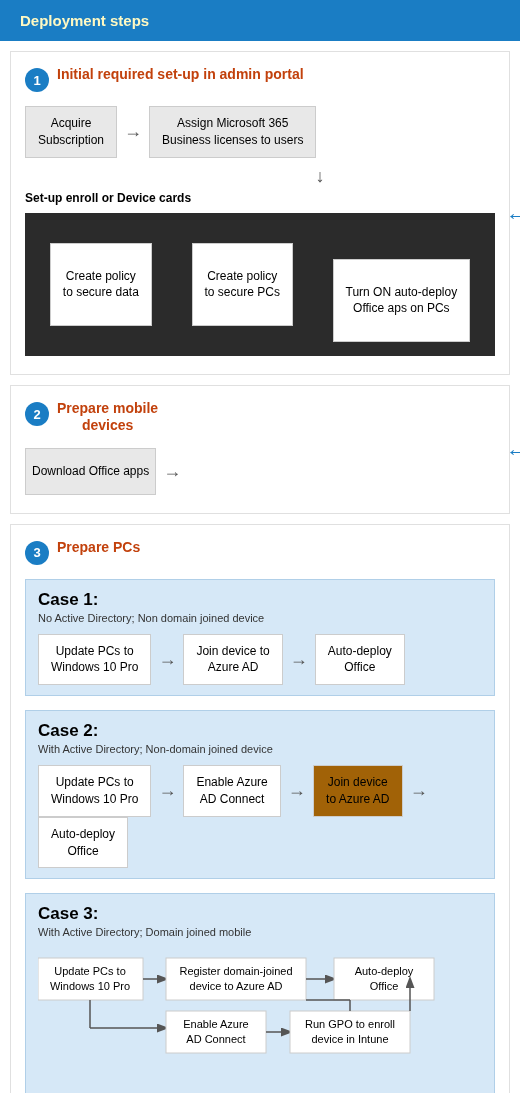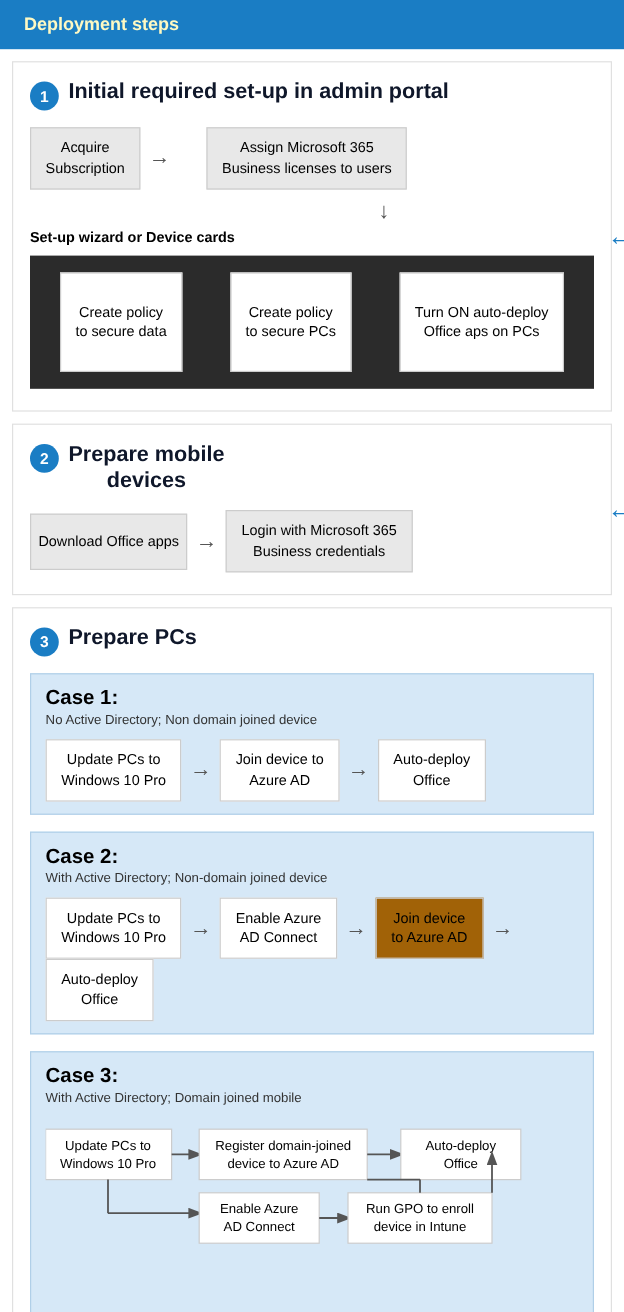--- a/index.html
+++ b/index.html
@@ -50,23 +50,23 @@
       font-weight: 700;
       display: flex;
       align-items: center;
       justify-content: center;
       flex-shrink: 0;
       margin-right: 8px;
       margin-top: 2px;
     }
 
     .section-title {
-      font-size: 18px;
+      font-size: 14px;
       font-weight: 600;
-      color: #0f172a;
+      color: #c2410c;
       line-height: 1.2;
     }
 
     
     .flow-row {
       display: flex;
       align-items: center;
       flex-wrap: wrap;
       gap: 0;
     }
@@ -182,54 +182,52 @@
     <div class="section">
       <div class="section-header">
         <div class="section-number">1</div>
         <div class="section-title">Initial required set-up in admin portal</div>
       </div>
 
       <div class="section1-top-row">
         <div class="flow-box" style="white-space:pre-line;">Acquire
 Subscription</div>
         <div class="flow-arrow">→</div>
-        <div class="flow-box" style="white-space:pre-line;margin-left:23px;">Assign Microsoft 365
+        <div class="flow-box" style="white-space:pre-line;">Assign Microsoft 365
 Business licenses to users</div>
       </div>
 
       <div class="flow-arrow-down" style="margin-left:120px;">↓</div>
 
-      <div class="setup-label">Set-up wizard or Device cards</div>
+      <div class="setup-label">Set-up enroll or Device cards</div>
 
       <div class="dark-box">
         <div class="dark-flow-box" style="white-space:pre-line;">Create policy
 to secure data</div>
         <div class="dark-flow-box" style="white-space:pre-line;">Create policy
 to secure PCs</div>
-        <div class="dark-flow-box" style="white-space:pre-line;">Turn ON auto-deploy
+        <div class="dark-flow-box" style="white-space:pre-line;margin-top:32px;">Turn ON auto-deploy
 Office aps on PCs</div>
       </div>
     </div>
 
     <div class="section-side-arrow">←</div>
   </div>
 
   <div class="section-wrapper">
     <div class="section">
       <div class="section-header">
         <div class="section-number">2</div>
         <div class="section-title" style="white-space:pre-line;text-align:center;">Prepare mobile
 devices</div>
       </div>
 
       <div class="flow-row">
         <div class="flow-box" style="padding: 14px 6px;">Download Office apps</div>
         <div class="flow-arrow">→</div>
-        <div class="flow-box" style="white-space:pre-line;">Login with Microsoft 365
-Business credentials</div>
       </div>
     </div>
 
     <div class="section-side-arrow">←</div>
   </div>
 
   <div class="section-wrapper">
     <div class="section">
       <div class="section-header">
         <div class="section-number">3</div>

